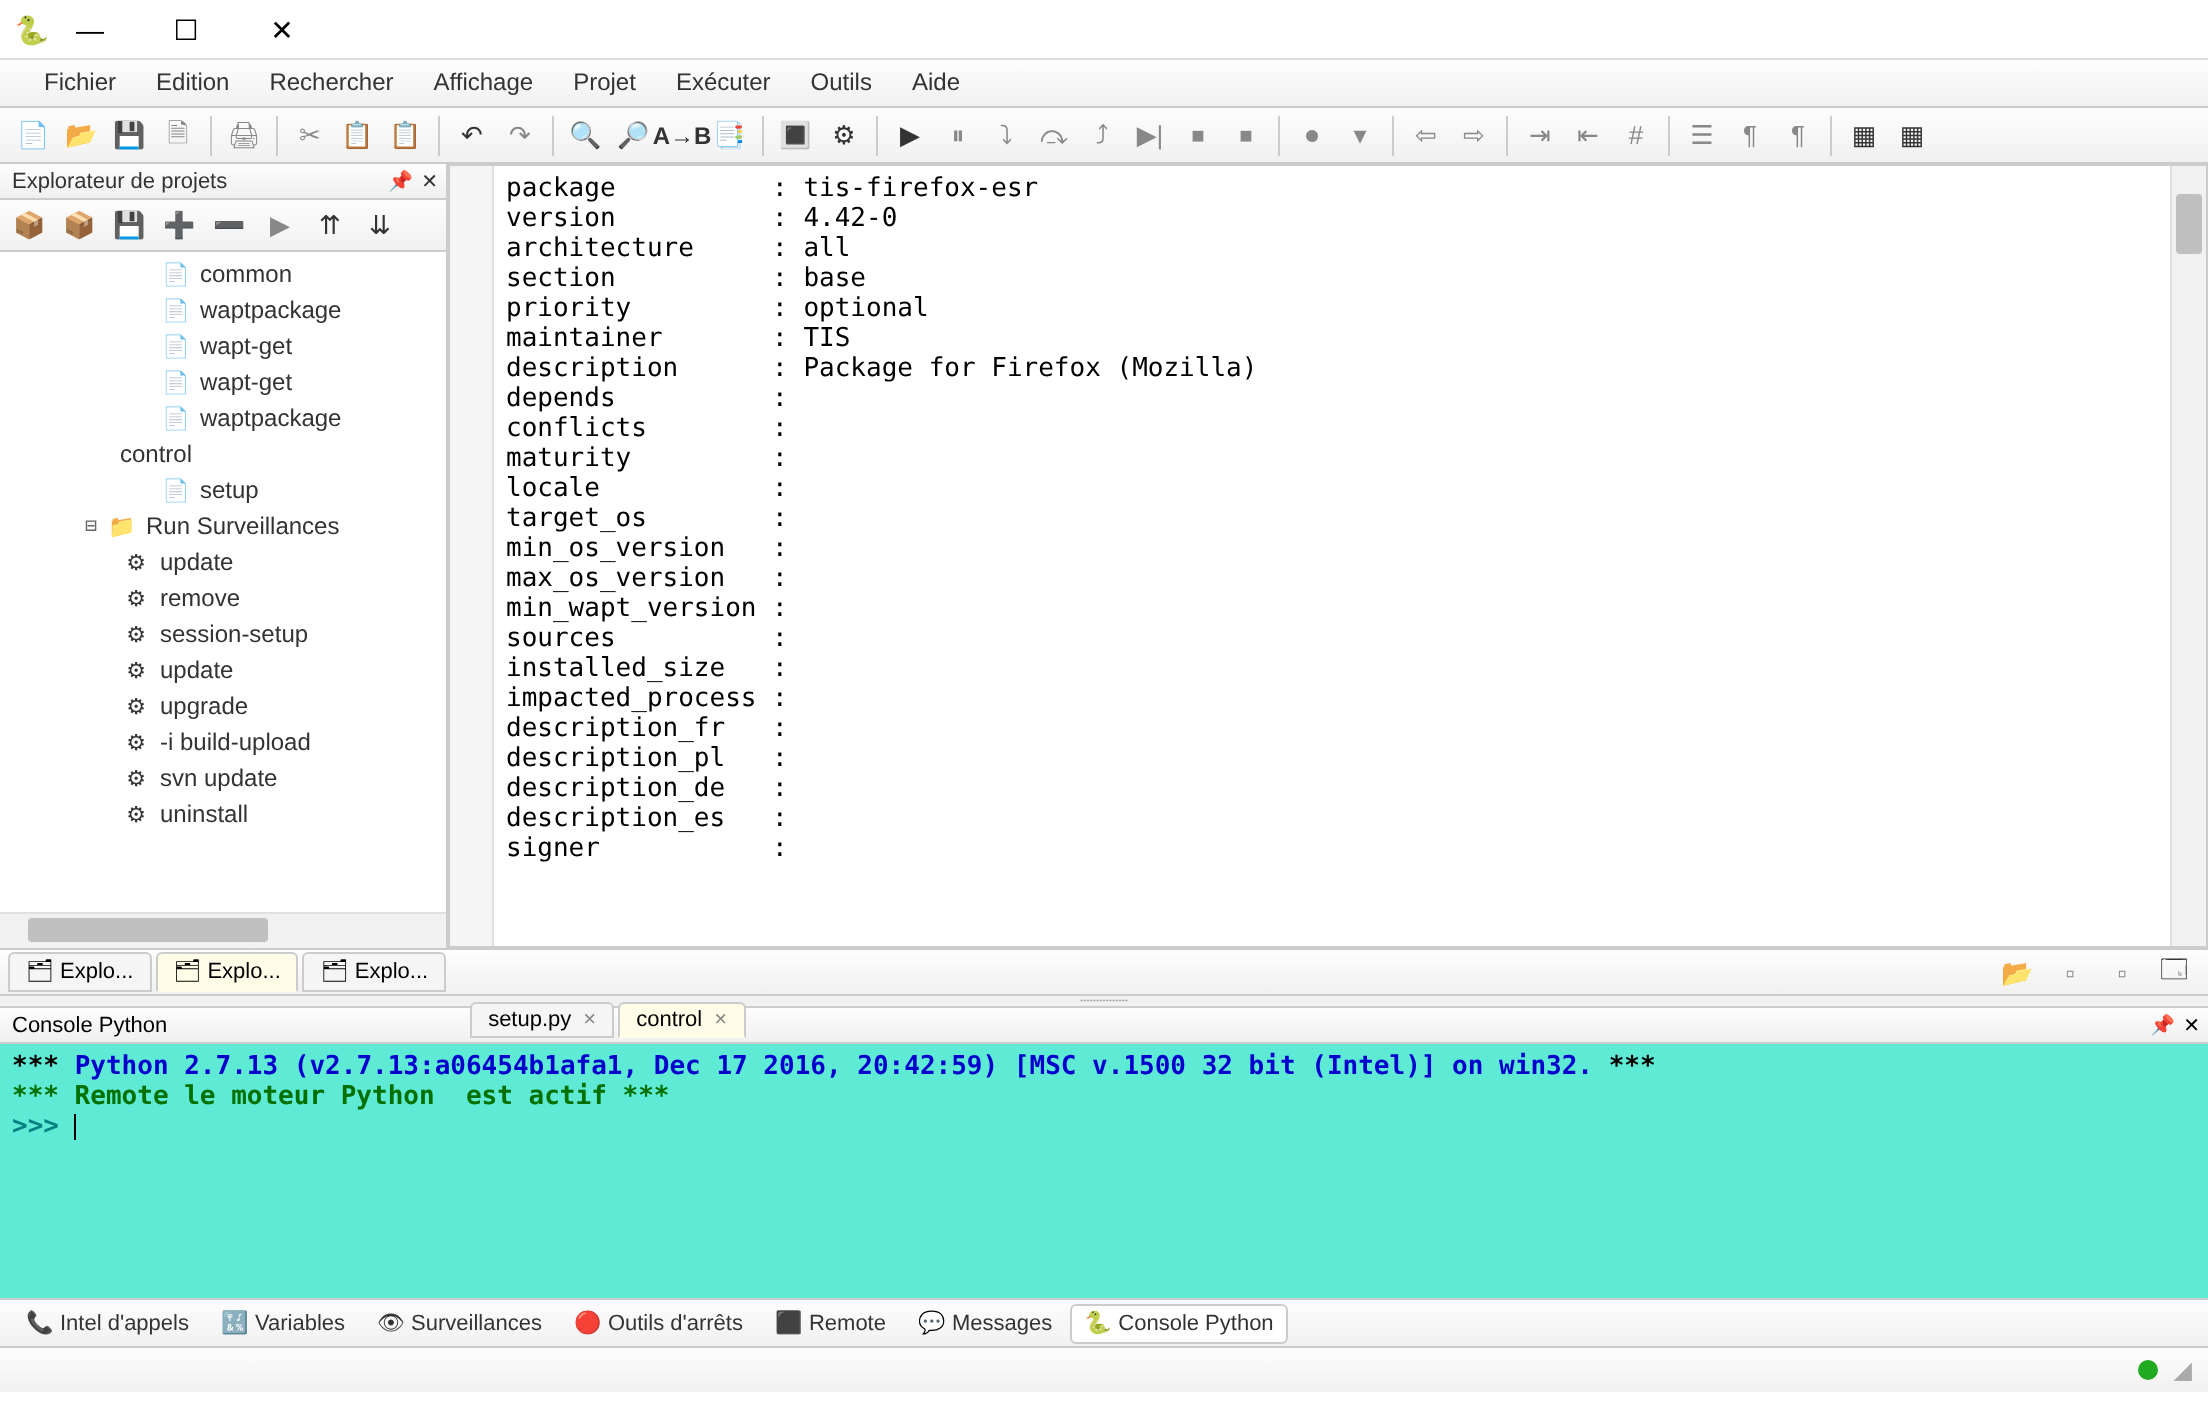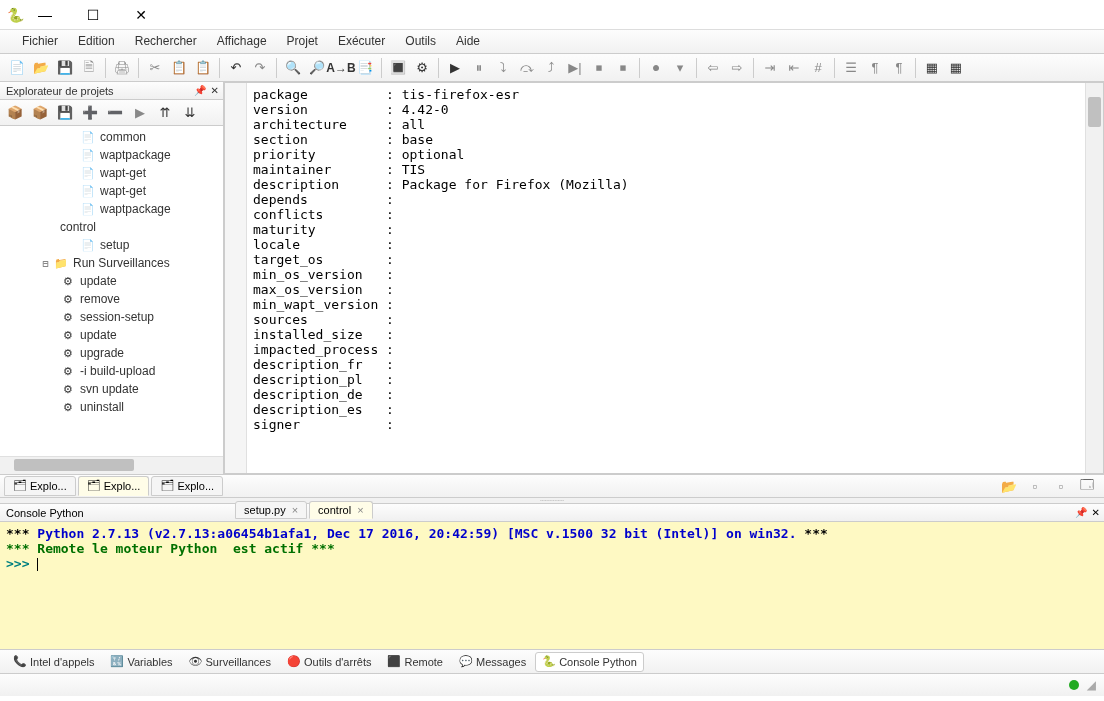--- a/index.html
+++ b/index.html
@@ -36,21 +36,21 @@
 .tabstrip { height: 24px; background: linear-gradient(#fdfdfd,#f1f1f1); border-top: 1px solid #ccc; border-bottom: 1px solid #ccc; display: flex; align-items: center; }
 .lefttabs { display: flex; padding-left: 4px; }
 .tab { display: flex; align-items: center; padding: 2px 8px; border: 1px solid #ccc; border-radius: 3px 3px 0 0; margin-right: 2px; background: #f5f5f5; font-size: 11px; }
 .tab.active { background: #fffde8; border-bottom: 1px solid #fffde8; }
 .tab .ticon { width: 14px; height: 14px; margin-right: 3px; font-size: 11px; }
 .tab .close { margin-left: 6px; font-size: 11px; color: #888; }
 .editortabs { display: flex; margin-left: 10px; margin-top: 48px; }
 .rightbtns { margin-left: auto; display: flex; gap: 4px; padding-right: 6px; }
 .sash { height: 6px; background: #f1f1f1; border-bottom: 1px solid #ccc; display: flex; align-items: center; justify-content: center; font-size: 8px; color: #aaa; cursor: row-resize; }
 .console-header { height: 18px; background: linear-gradient(#fdfdfd,#f0f0f0); border-bottom: 1px solid #ccc; display: flex; align-items: center; padding-left: 6px; font-size: 11px; }
-.console { height: 128px; background: #fef9c3; font-family: "Consolas", monospace; font-size: 13px; padding: 4px 6px; border-bottom: 1px solid #ccc; white-space: pre; line-height: 15px; }
+.console { height: 128px; background: #5eead4; font-family: "Consolas", monospace; font-size: 13px; padding: 4px 6px; border-bottom: 1px solid #ccc; white-space: pre; line-height: 15px; }
 .console .bold { font-weight: bold; }
 .console .green { color: #007000; font-weight: bold; }
 .console .blue { color: #0000cc; font-weight: bold; }
 .console .teal { color: #008080; font-weight: bold; }
 .console .cursor { display: inline-block; width: 1px; height: 13px; background: #000; vertical-align: middle; animation: blink 1s step-end infinite; }
 @keyframes blink { 50% { opacity: 0; } }
 .bottomtabs { height: 24px; background: linear-gradient(#fdfdfd,#f1f1f1); border-bottom: 1px solid #ccc; display: flex; align-items: center; padding-left: 6px; gap: 2px; }
 .btab { display: flex; align-items: center; padding: 2px 6px; font-size: 11px; color: #333; border: 1px solid transparent; }
 .btab.active { background: #fff; border: 1px solid #ccc; border-radius: 3px; }
 .btab .ticon { width: 14px; height: 14px; margin-right: 3px; font-size: 11px; }

